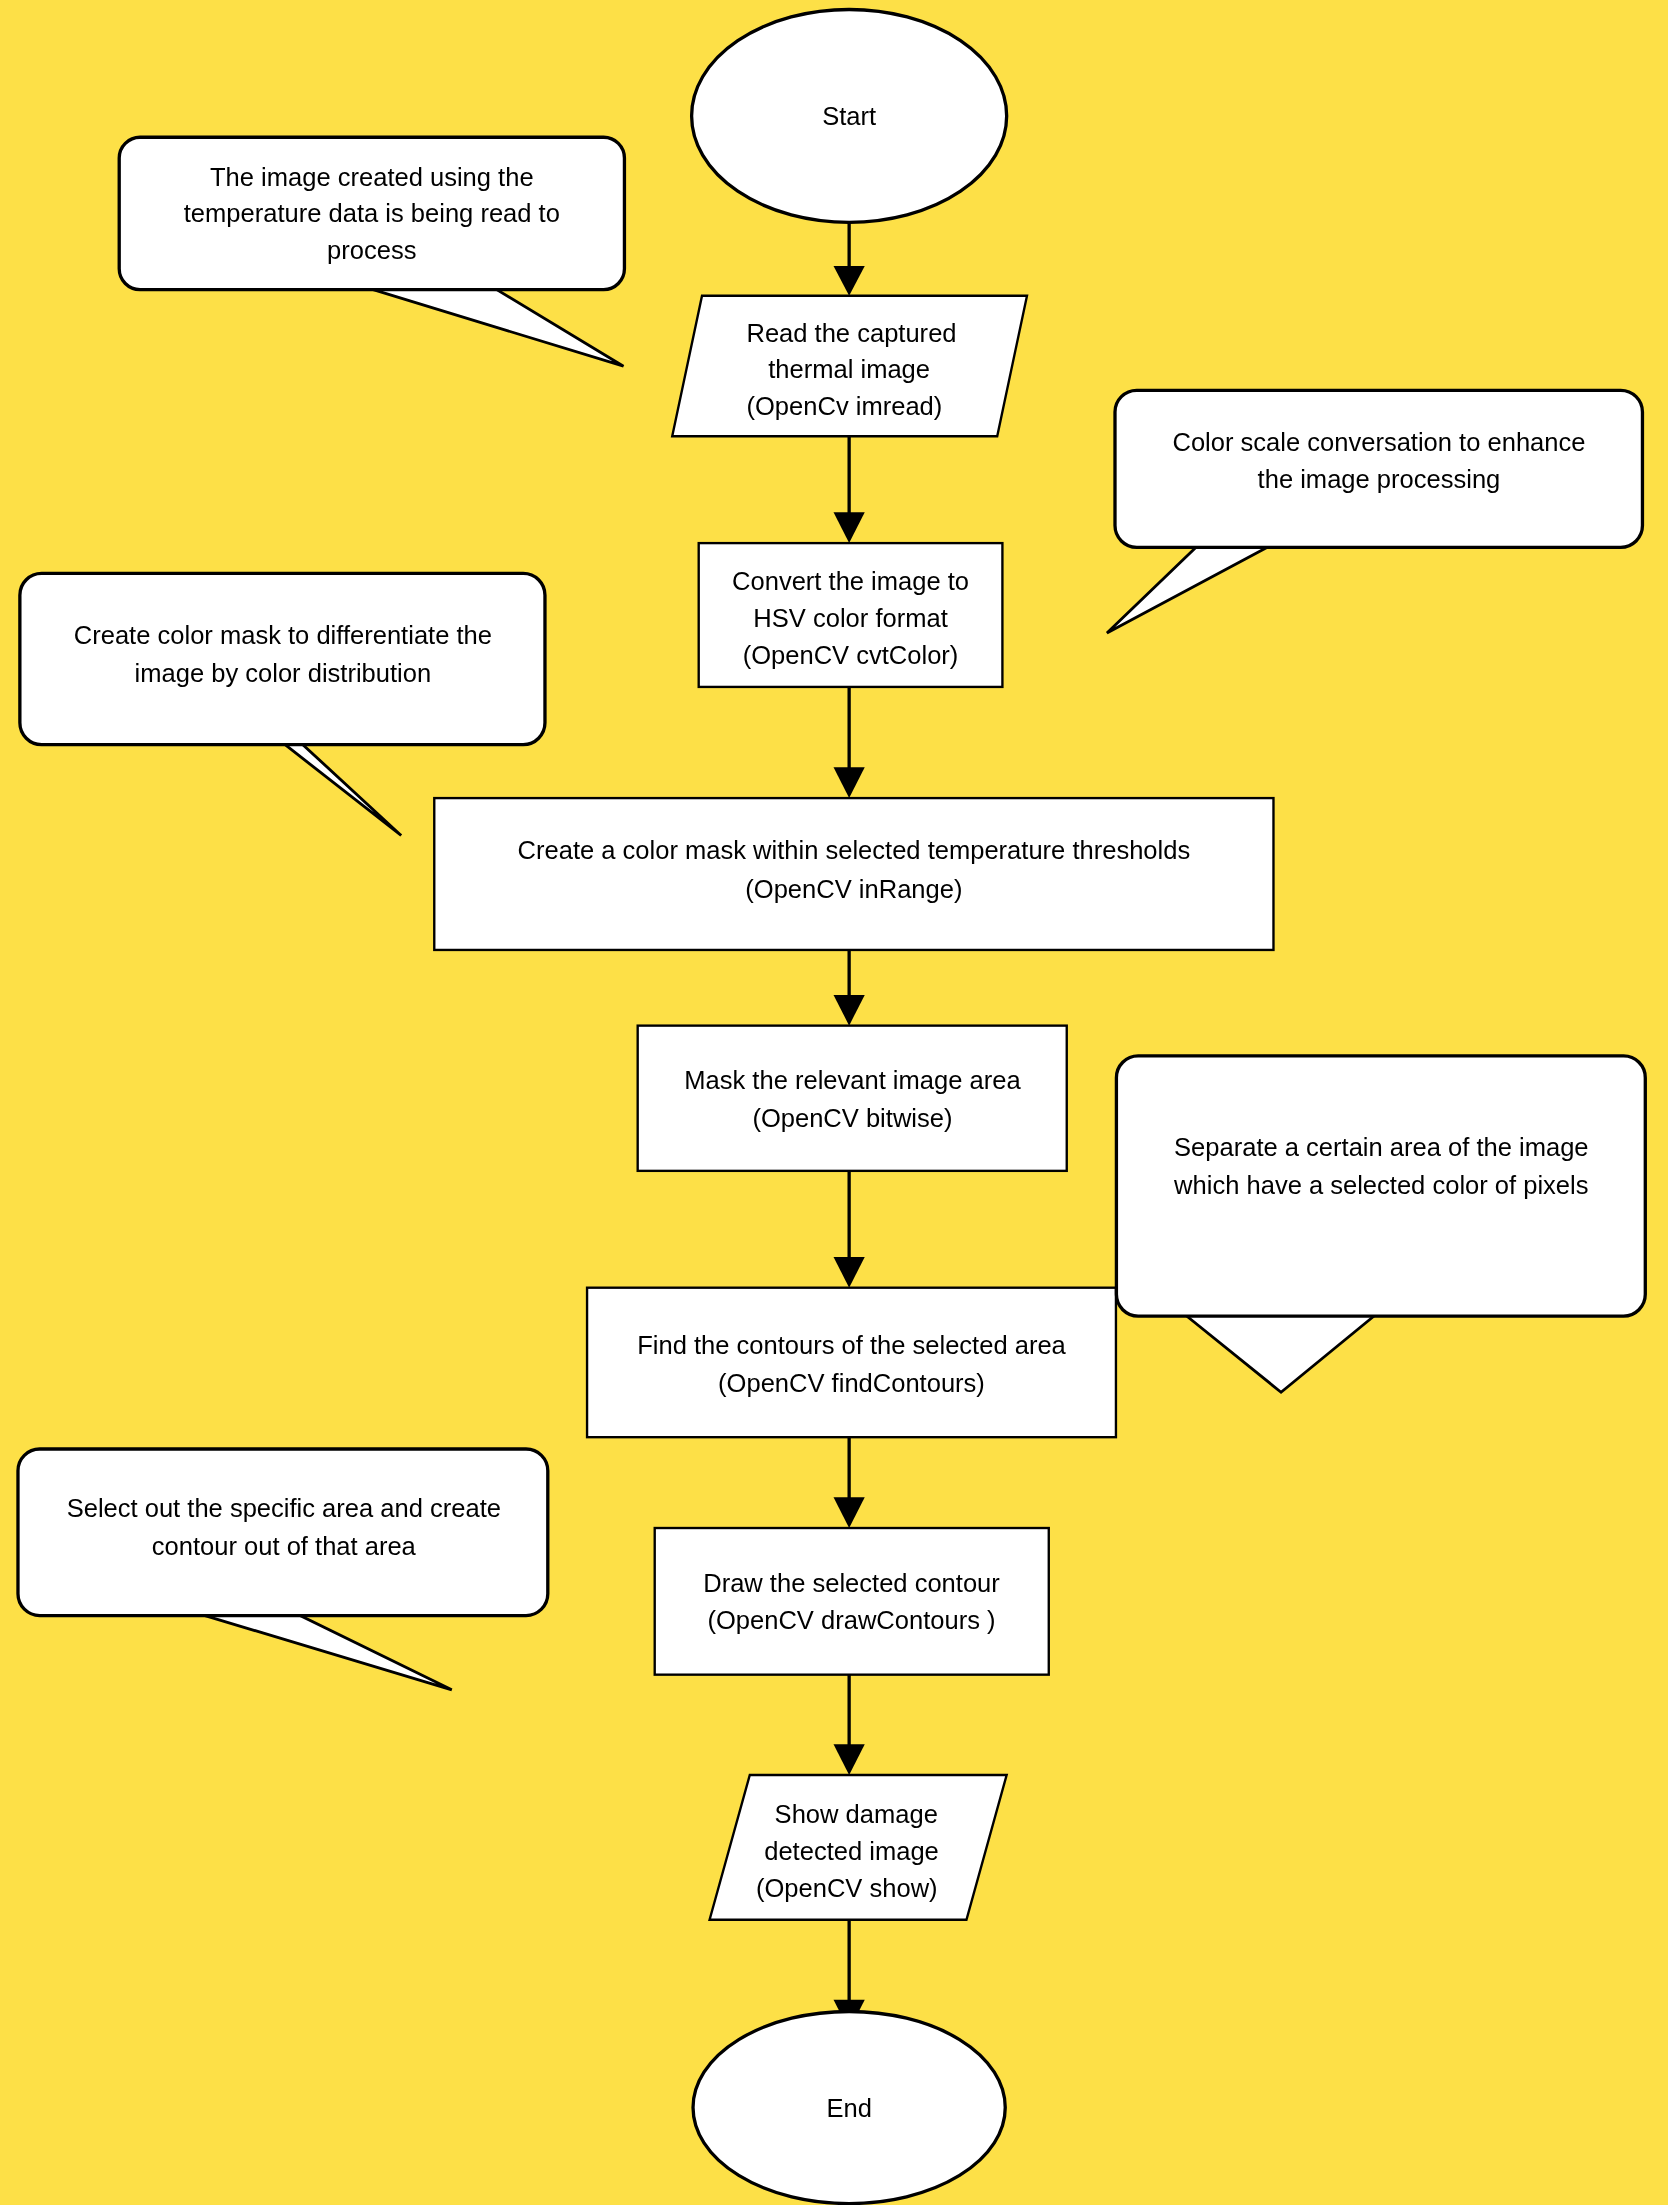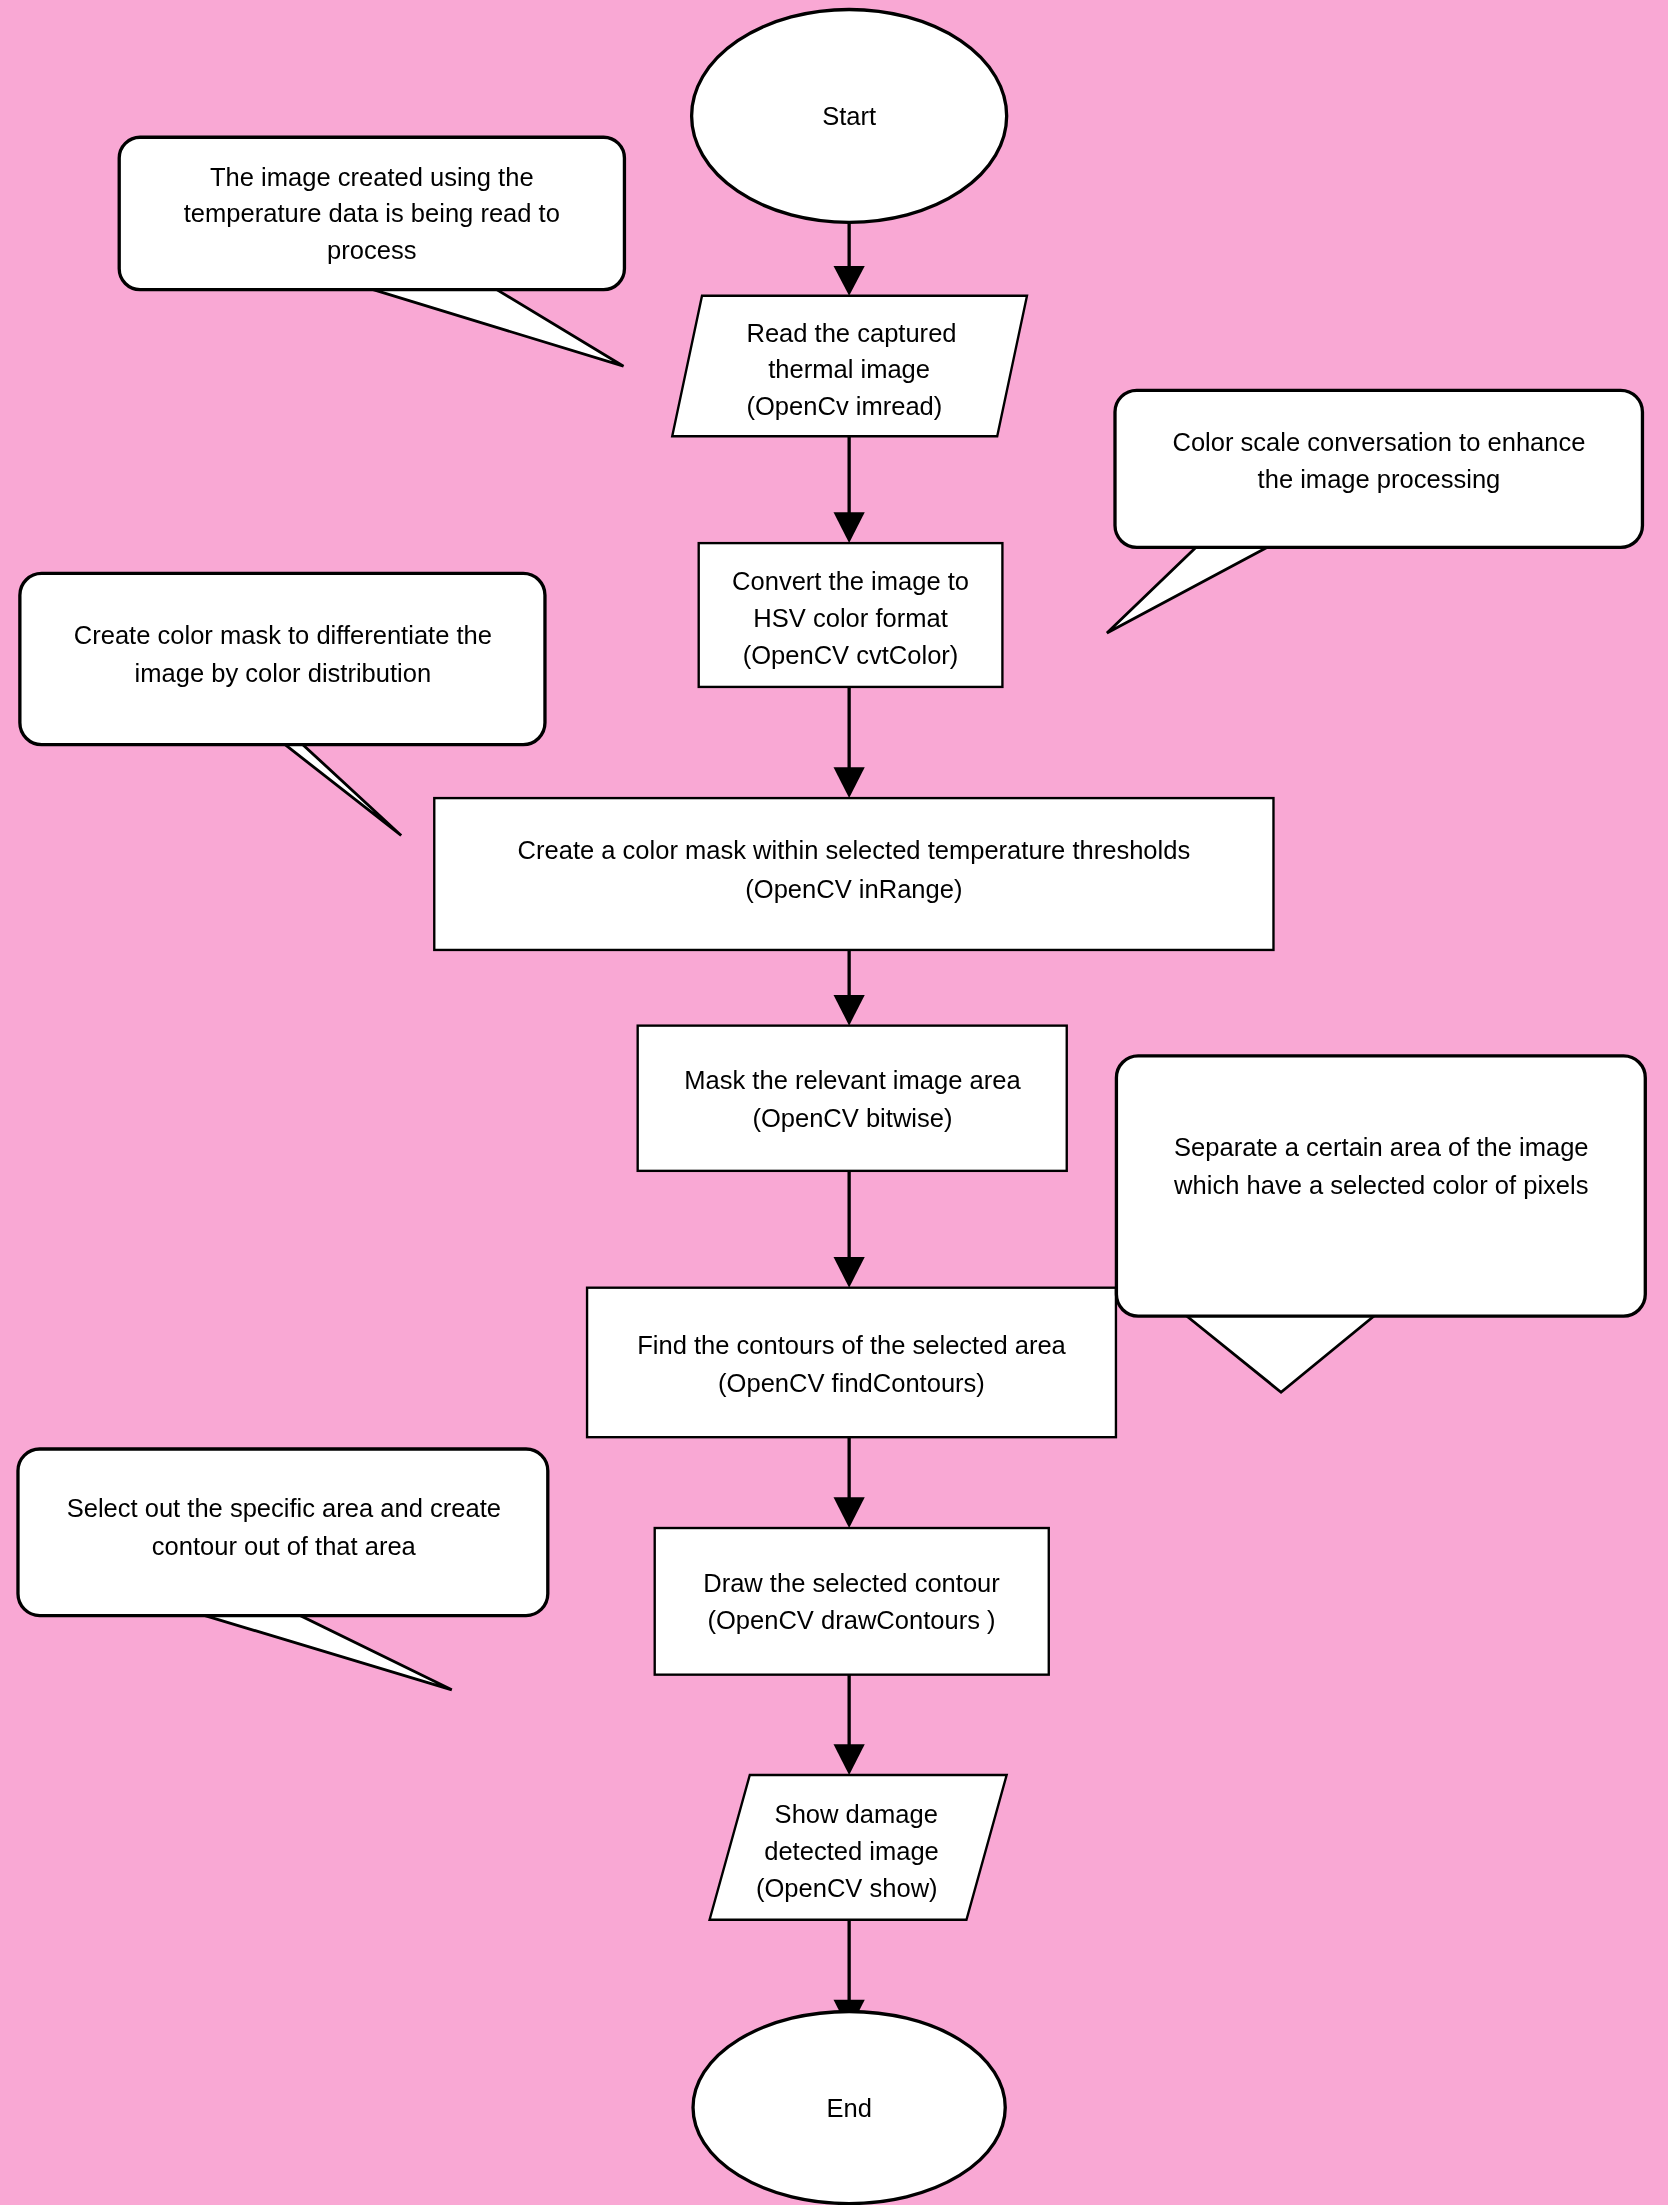--- a/index.html
+++ b/index.html
@@ -9,21 +9,21 @@
   }
   body {
     width: 1668px;
     height: 2205px;
     font-family: "Liberation Sans", sans-serif;
   }
   #flow-root {
     position: relative;
     width: 1668px;
     height: 2205px;
-    background: #f9a8d4;
+    background: #fde047;
   }
   svg#flow-svg {
     position: absolute;
     top: 0;
     left: 0;
     width: 1668px;
     height: 2205px;
     display: block;
   }
   .shape-stroke {

